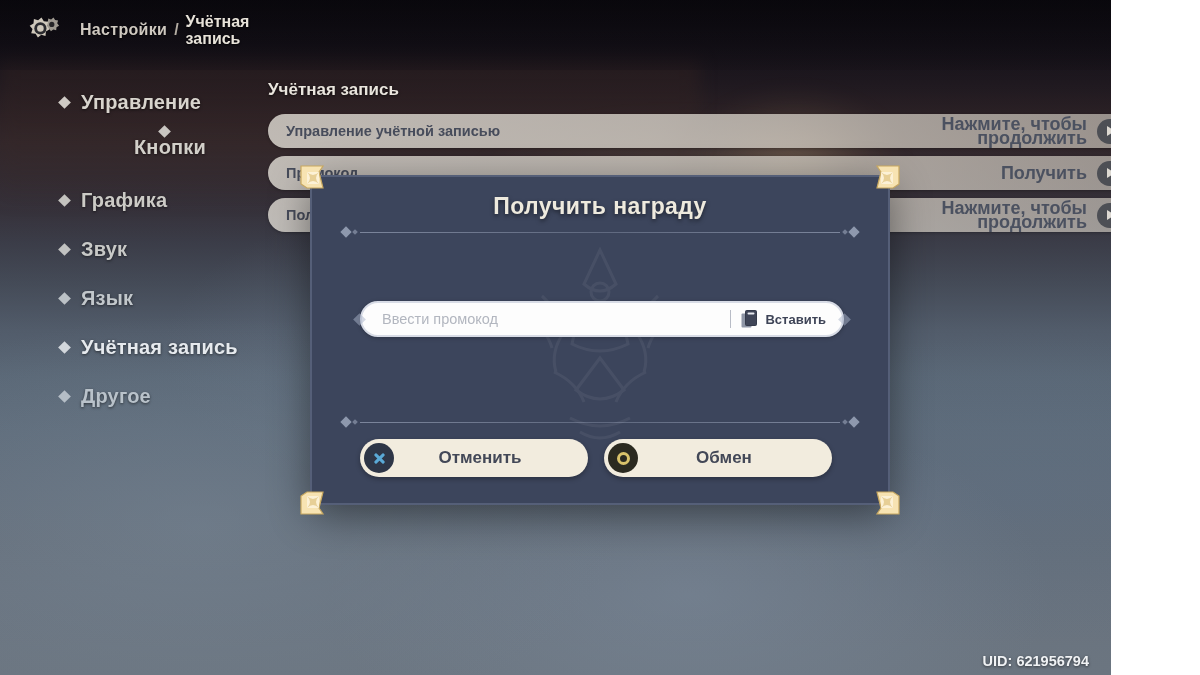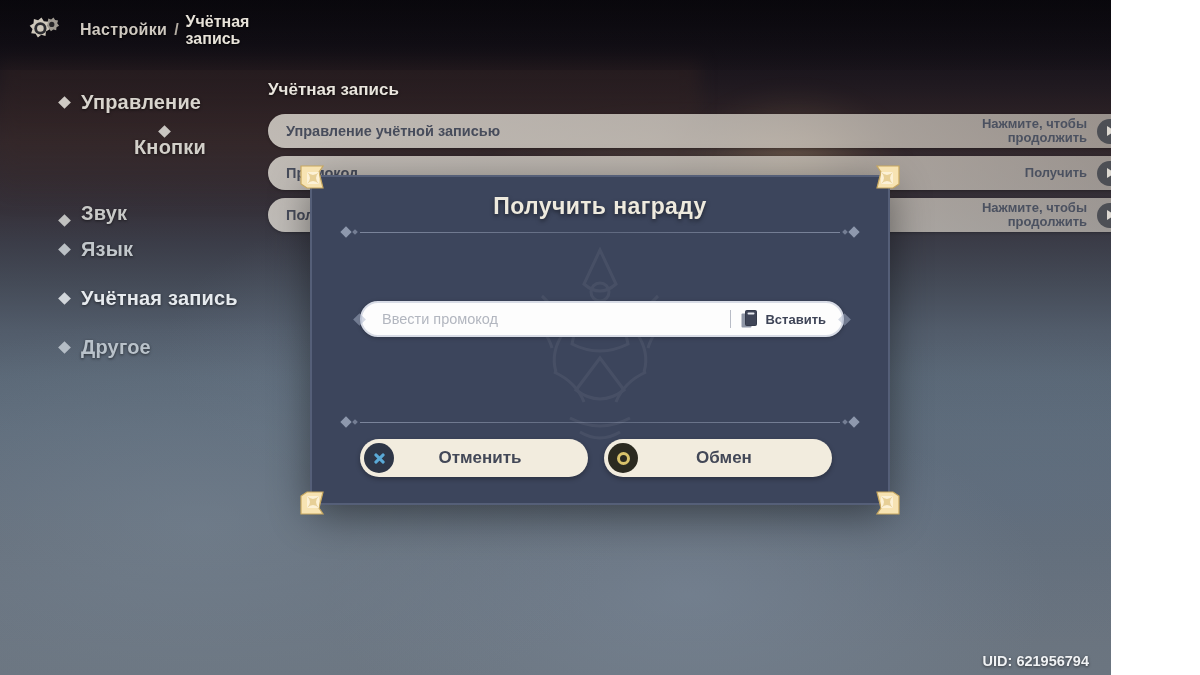--- a/index.html
+++ b/index.html
@@ -120,21 +120,21 @@
     opacity: .95;
   }
   .side-label {
     font-size: 20px; font-weight: bold;
     letter-spacing: .2px;
     text-shadow: 0 1px 3px rgba(0,0,0,.55);
   }
   .side-item.s0 { color: #d8d4cd; }
   .side-item.s1 { color: #d2cfc9; flex-direction: column; }
   .side-item.s2 { color: #cccbc6; }
-  .side-item.s3 { color: #c8c9c7; align-items: flex-end; }
+  .side-item.s3 { color: #c8c9c7; }
   .side-item.s4 { color: #c4c8ca; }
   .side-item.s5 { color: #c2c7cb; }
   .side-item.s6 { color: #d9dde1; }
   .side-item.s7 { color: #b9c2ca; }
   .side-item.active .side-label { color: #e6eaee; }
 
   
   .content {
     position: absolute; left: 268px; top: 80px;
     width: 870px; z-index: 4;
@@ -157,21 +157,21 @@
     display: flex; align-items: center;
     padding: 0 6px 0 18px;
     cursor: pointer;
     box-shadow: 0 1px 3px rgba(0,0,0,.25);
   }
   .row-label {
     font-size: 14.5px; font-weight: bold;
     color: #474c5b; flex: 1 1 auto;
   }
   .row-action {
-    font-size: 13px; font-weight: bold;
+    font-size: 18px; font-weight: bold;
     color: #4b5160; text-align: right;
     line-height: 14px; margin-right: 10px;
     white-space: pre-line;
   }
   .row-arrow {
     width: 25px; height: 25px; border-radius: 50%;
     background: #4d4f55;
     display: flex; align-items: center; justify-content: center;
     flex: 0 0 auto;
   }
@@ -360,20 +360,24 @@
   </div>
 
   <div class="sidebar">
     <div class="side-item s0">
       <span class="side-diamond"></span>
       <span class="side-label">Управление</span>
     </div>
     <div class="side-item s1">
       <span class="side-diamond"></span>
       <span class="side-label">Кнопки</span>
+    </div>
+    <div class="side-item s2">
+      <span class="side-diamond"></span>
+      <span class="side-label">Графика</span>
     </div>
     <div class="side-item s3">
       <span class="side-diamond"></span>
       <span class="side-label">Звук</span>
     </div>
     <div class="side-item s5">
       <span class="side-diamond"></span>
       <span class="side-label">Язык</span>
     </div>
     <div class="side-item s6 active">

